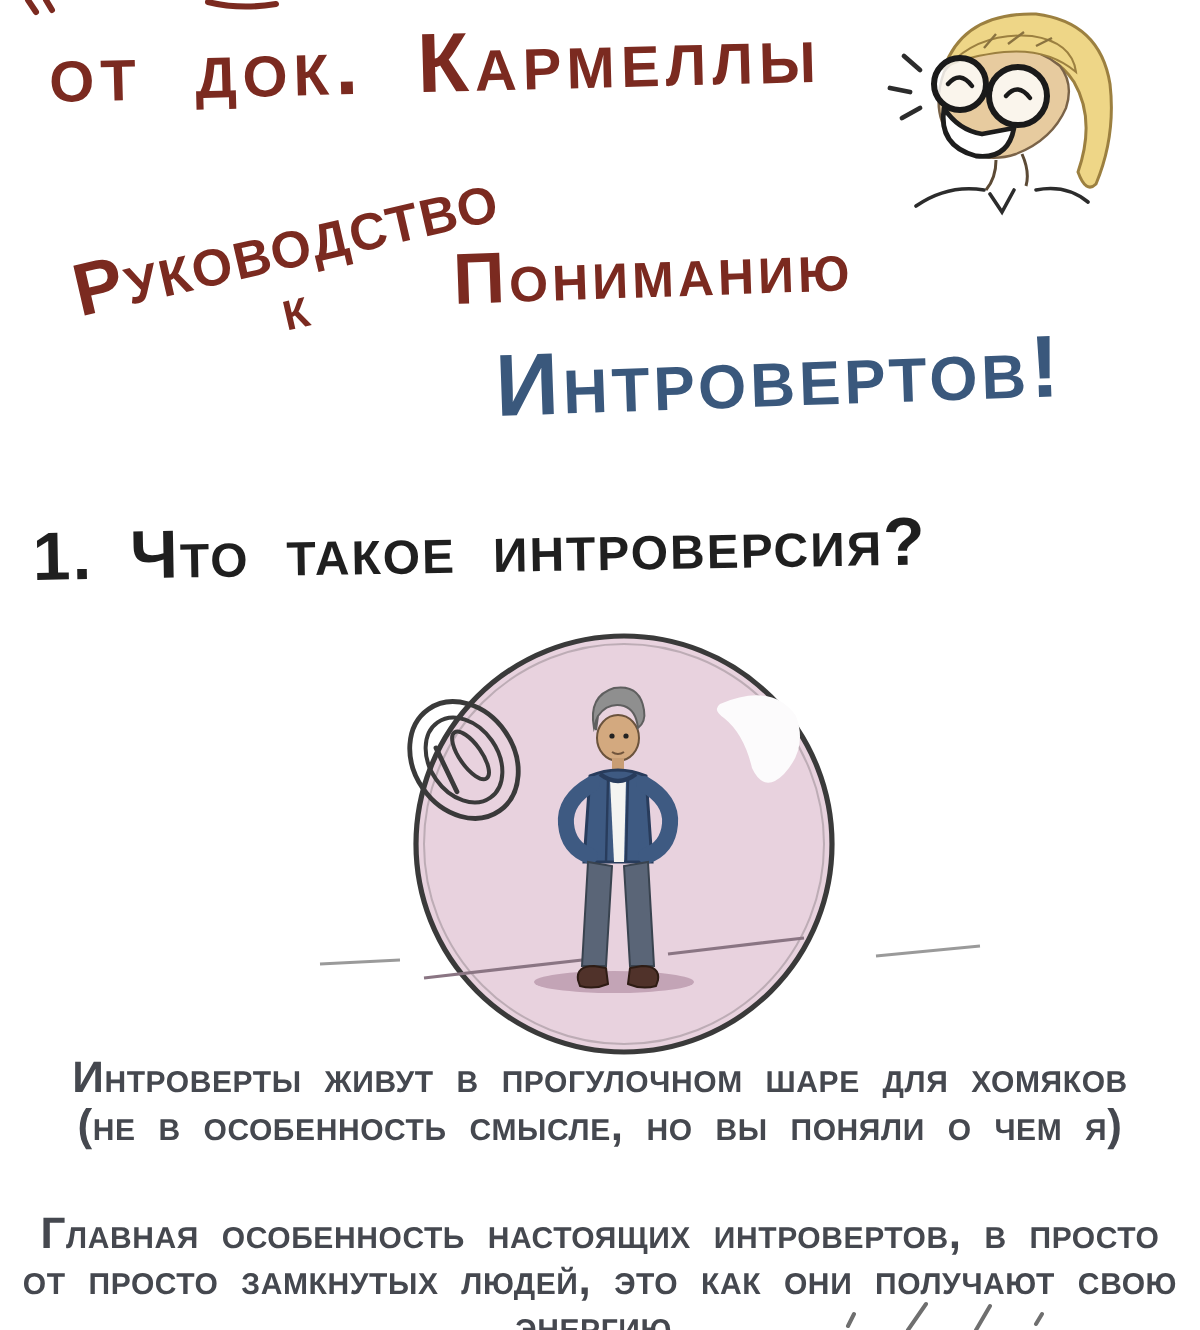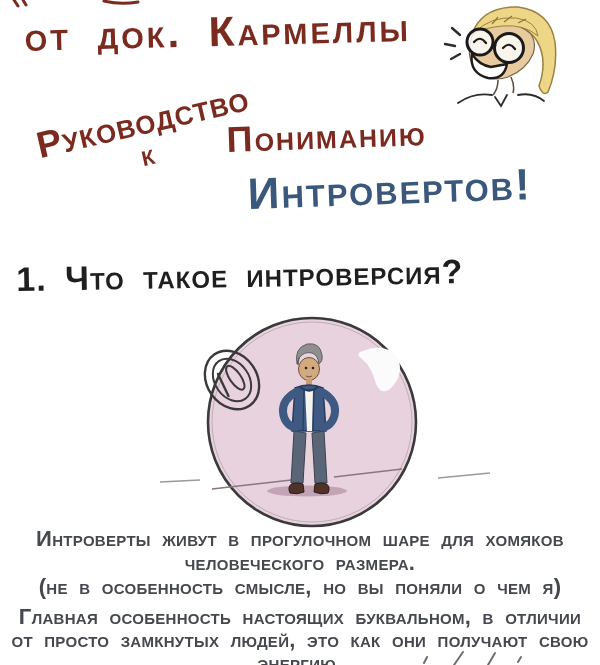--- a/index.html
+++ b/index.html
@@ -117,26 +117,25 @@
       <path d="M172,86 Q186,94 185,106 Q184,118 173,122" fill="none" stroke="#3e5a82" stroke-width="8" stroke-linecap="round"></path>
       <path d="M144,125 L141,177 L153,177 L156,127 Z" fill="#5a6577" stroke="#39434f" stroke-width="1"></path>
       <path d="M162,127 L165,177 L177,177 L174,125 Z" fill="#5a6577" stroke="#39434f" stroke-width="1"></path>
       <path d="M139,184 Q138,177 147,177 L153,178 L154,186 Q147,189 140,187 Z" fill="#50322a" stroke="#2e1c14" stroke-width="1"></path>
       <path d="M179,184 Q180,177 171,177 L165,178 L164,186 Q171,189 178,187 Z" fill="#50322a" stroke="#2e1c14" stroke-width="1"></path>
     </g>
   </svg>
 
   <div id="caption" class="textblock">
     <div>Интроверты живут в прогулочном шаре для хомяков</div>
-    <div>человеческого размера.</div>
     <div>(не в особенность смысле, но вы поняли о чем я)</div>
   </div>
 
   <div id="paragraph" class="textblock">
-    <div>Главная особенность настоящих буквальном, в отличии</div>
+    <div>Главная особенность настоящих интровертов, в просто</div>
     <div>от просто замкнутых людей, это как они получают свою энергию.</div>
   </div>
 
   <svg id="bottom-cutoff-marks" width="130" height="15" viewBox="0 0 130 15">
     <path d="M8,13 L11,7 M38,15 L47,2 M72,15 L79,3 M102,12 L105,7" fill="none" stroke="#6f6f6f" stroke-width="2" stroke-linecap="round"></path>
   </svg>
 
 </div>
 
 </body></html>

